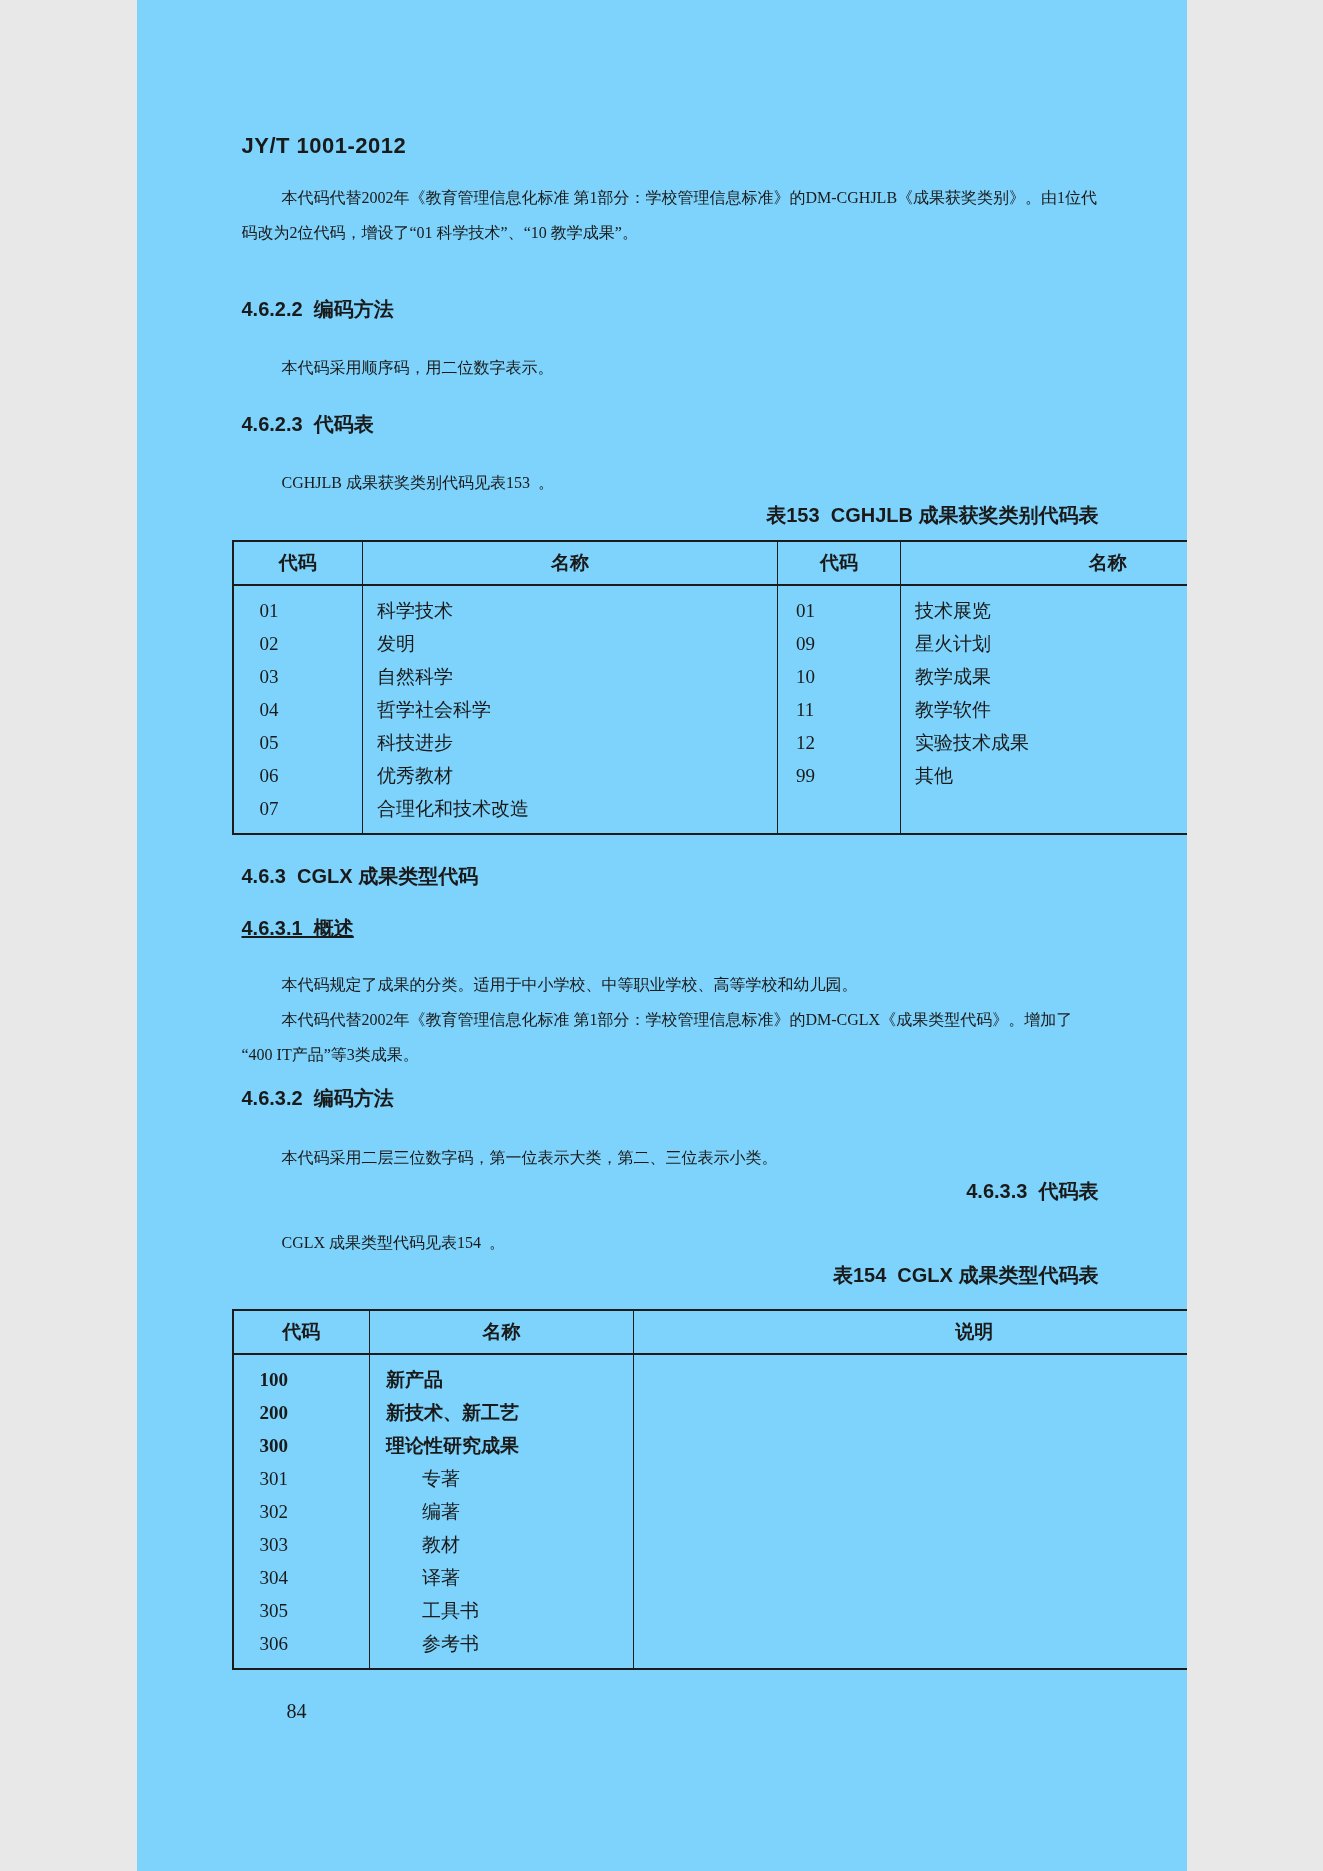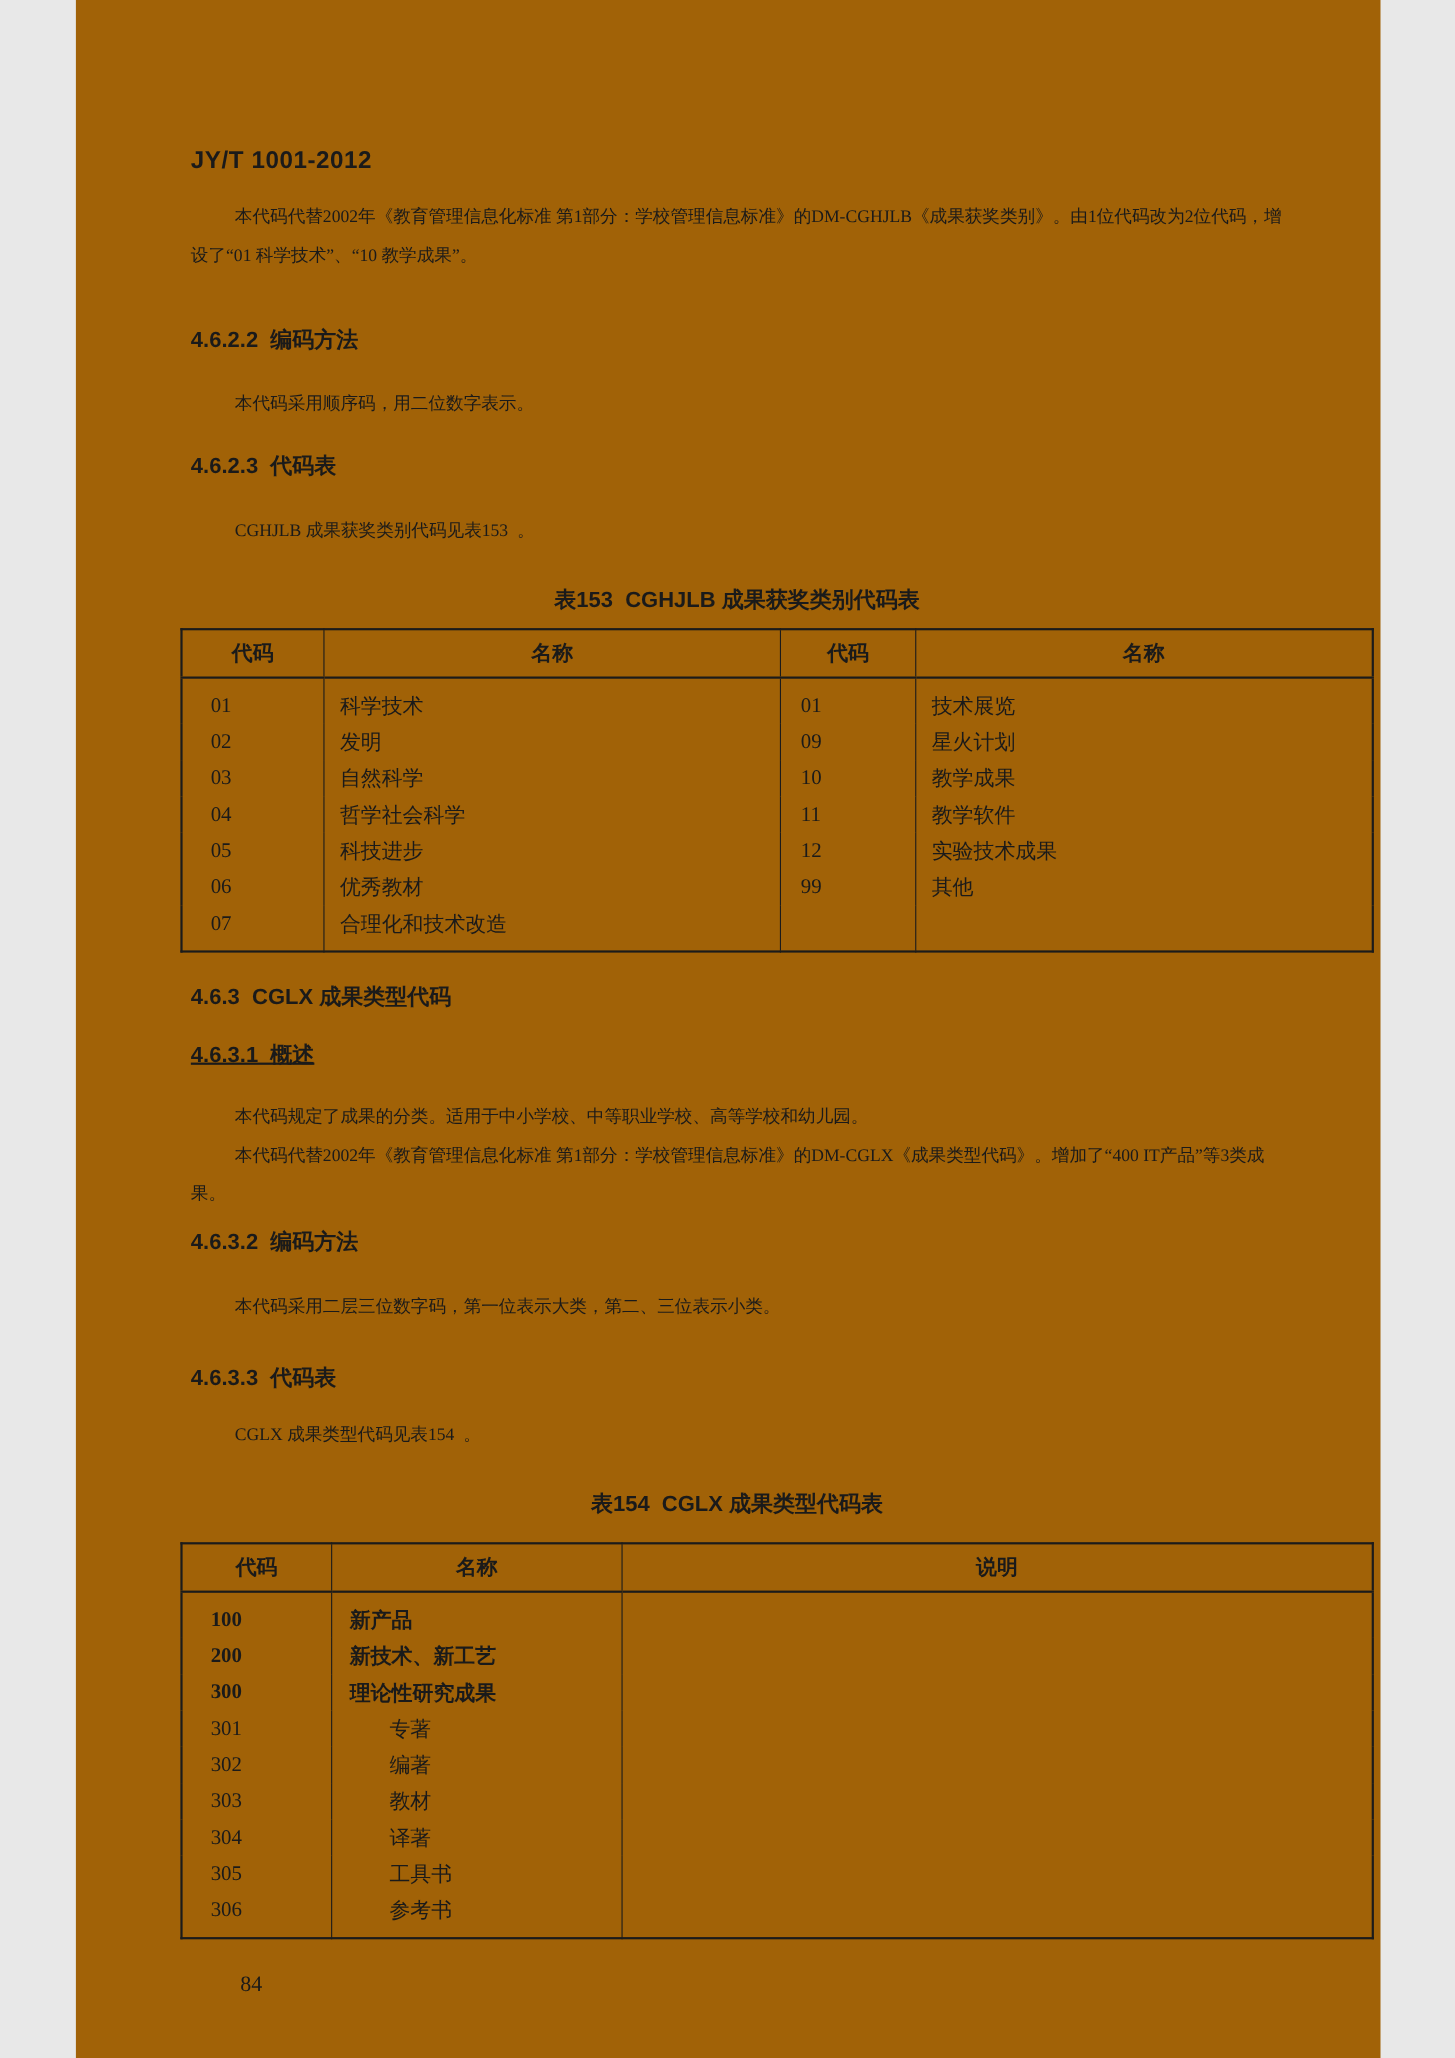--- a/index.html
+++ b/index.html
@@ -1,19 +1,19 @@
 <!DOCTYPE html>
 <html lang="zh"><head>
 <meta charset="utf-8">
 <style>
   html,body { margin:0; padding:0; background:#e8e8e8; }
   .page {
     position:relative;
-    width:1186px; height:1871px;
-    background:#a16207;
+    width:1050px; height:1871px;
+    background:#7dd3fc;
     font-family:"Liberation Serif", serif;
     color:#1a1a1a;
     overflow:hidden;
     margin:0 auto;
   }
   .content { padding:133px 88px 0 105px; }
 
   .doc-code {
     font-family:"Liberation Sans", sans-serif;
     font-weight:600;
@@ -42,21 +42,21 @@
     text-align:center;
     font-family:"Liberation Sans", sans-serif;
     font-weight:bold;
     font-size:20px;
     line-height:27px;
     white-space:pre;
   }
 
   
   .mt0{margin-top:0;} .mt11{margin-top:11px;} .mt12{margin-top:12px;}
-  .mt17{margin-top:33px;} .mt20{margin-top:20px;} .mt21{margin-top:21px;}
+  .mt17{margin-top:2px;text-align:right;} .mt20{margin-top:20px;} .mt21{margin-top:21px;}
   .mt24{margin-top:24px;text-decoration:underline;} .mt25{margin-top:25px;} .mt27{margin-top:27px;}
   .mt28{margin-top:28px;} .mt45{margin-top:45px;}
 
   table.code-table {
     border-collapse:collapse;
     table-layout:fixed;
     width:1083px;
     margin-left:-10px;
     border:2px solid #1b1b1b;
   }

